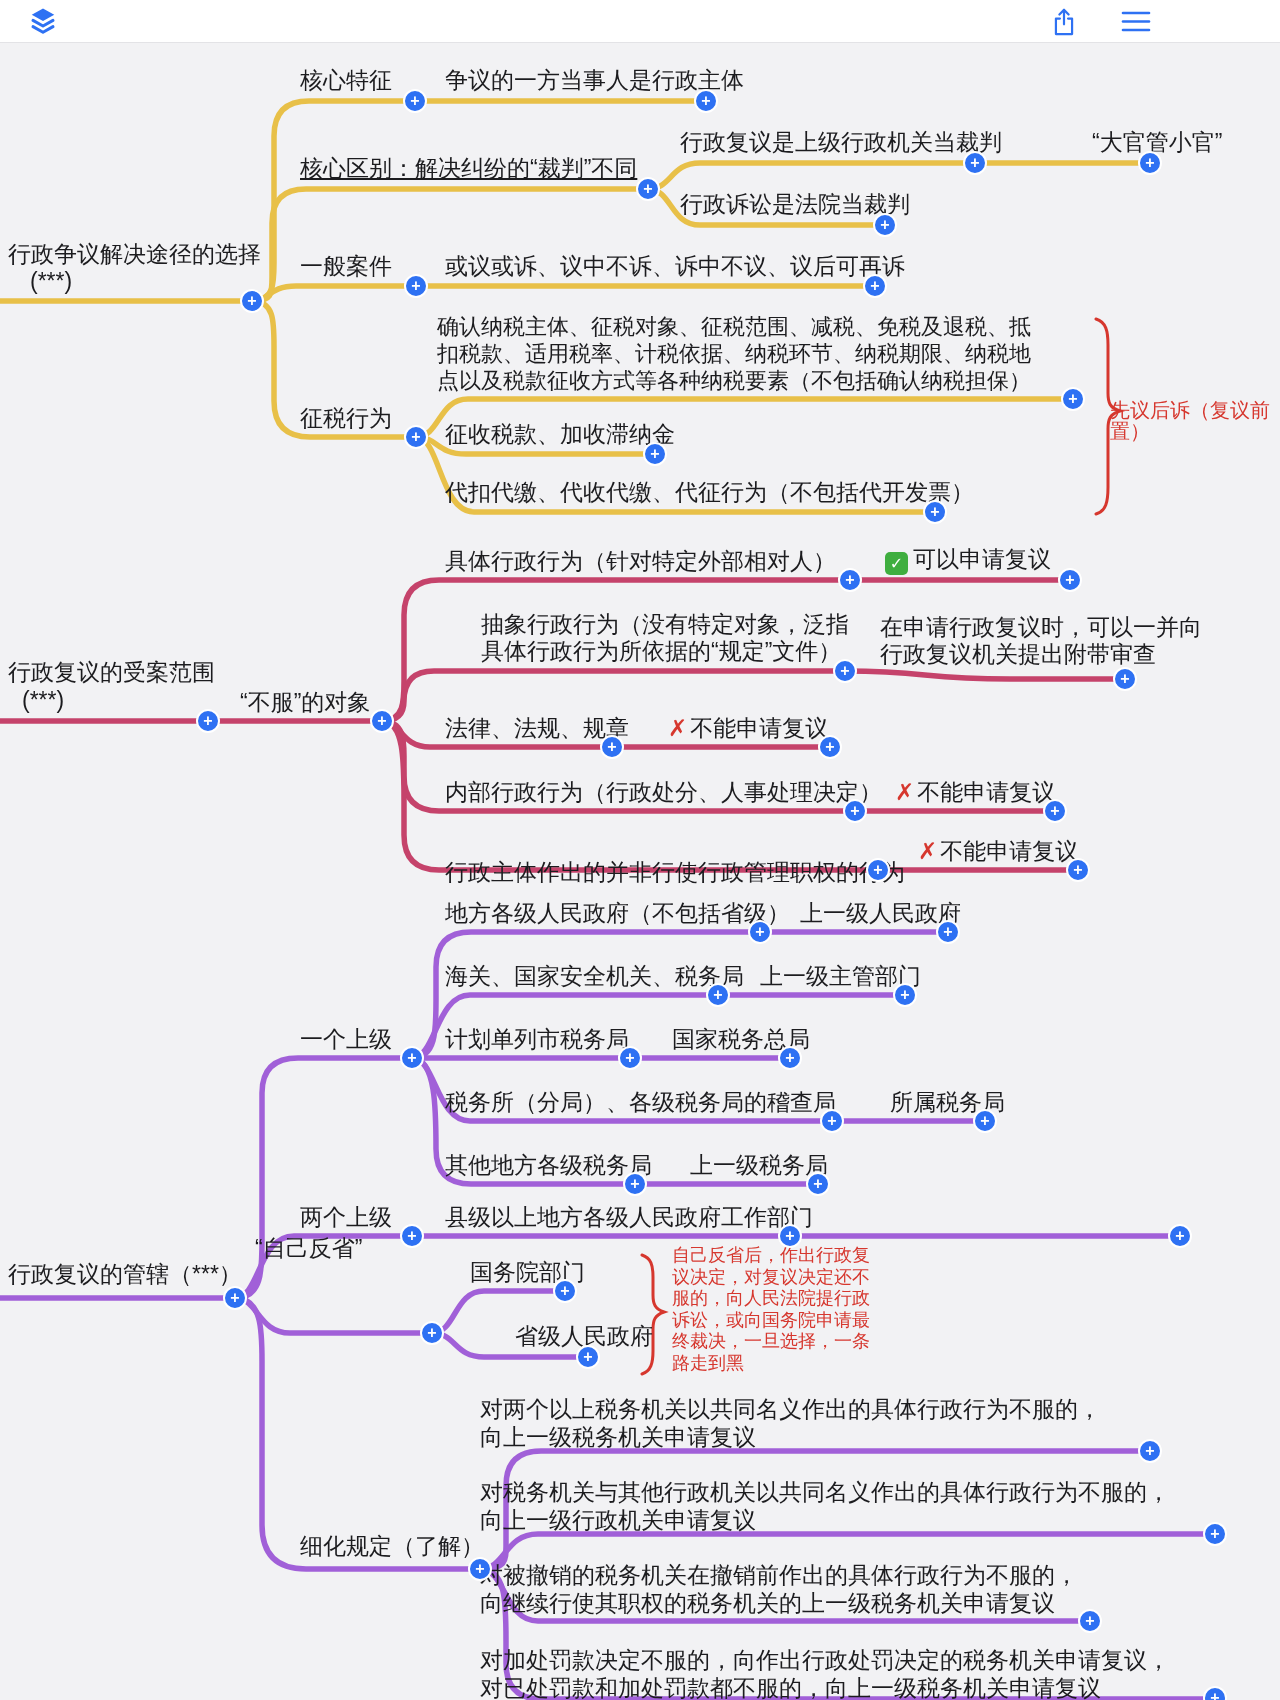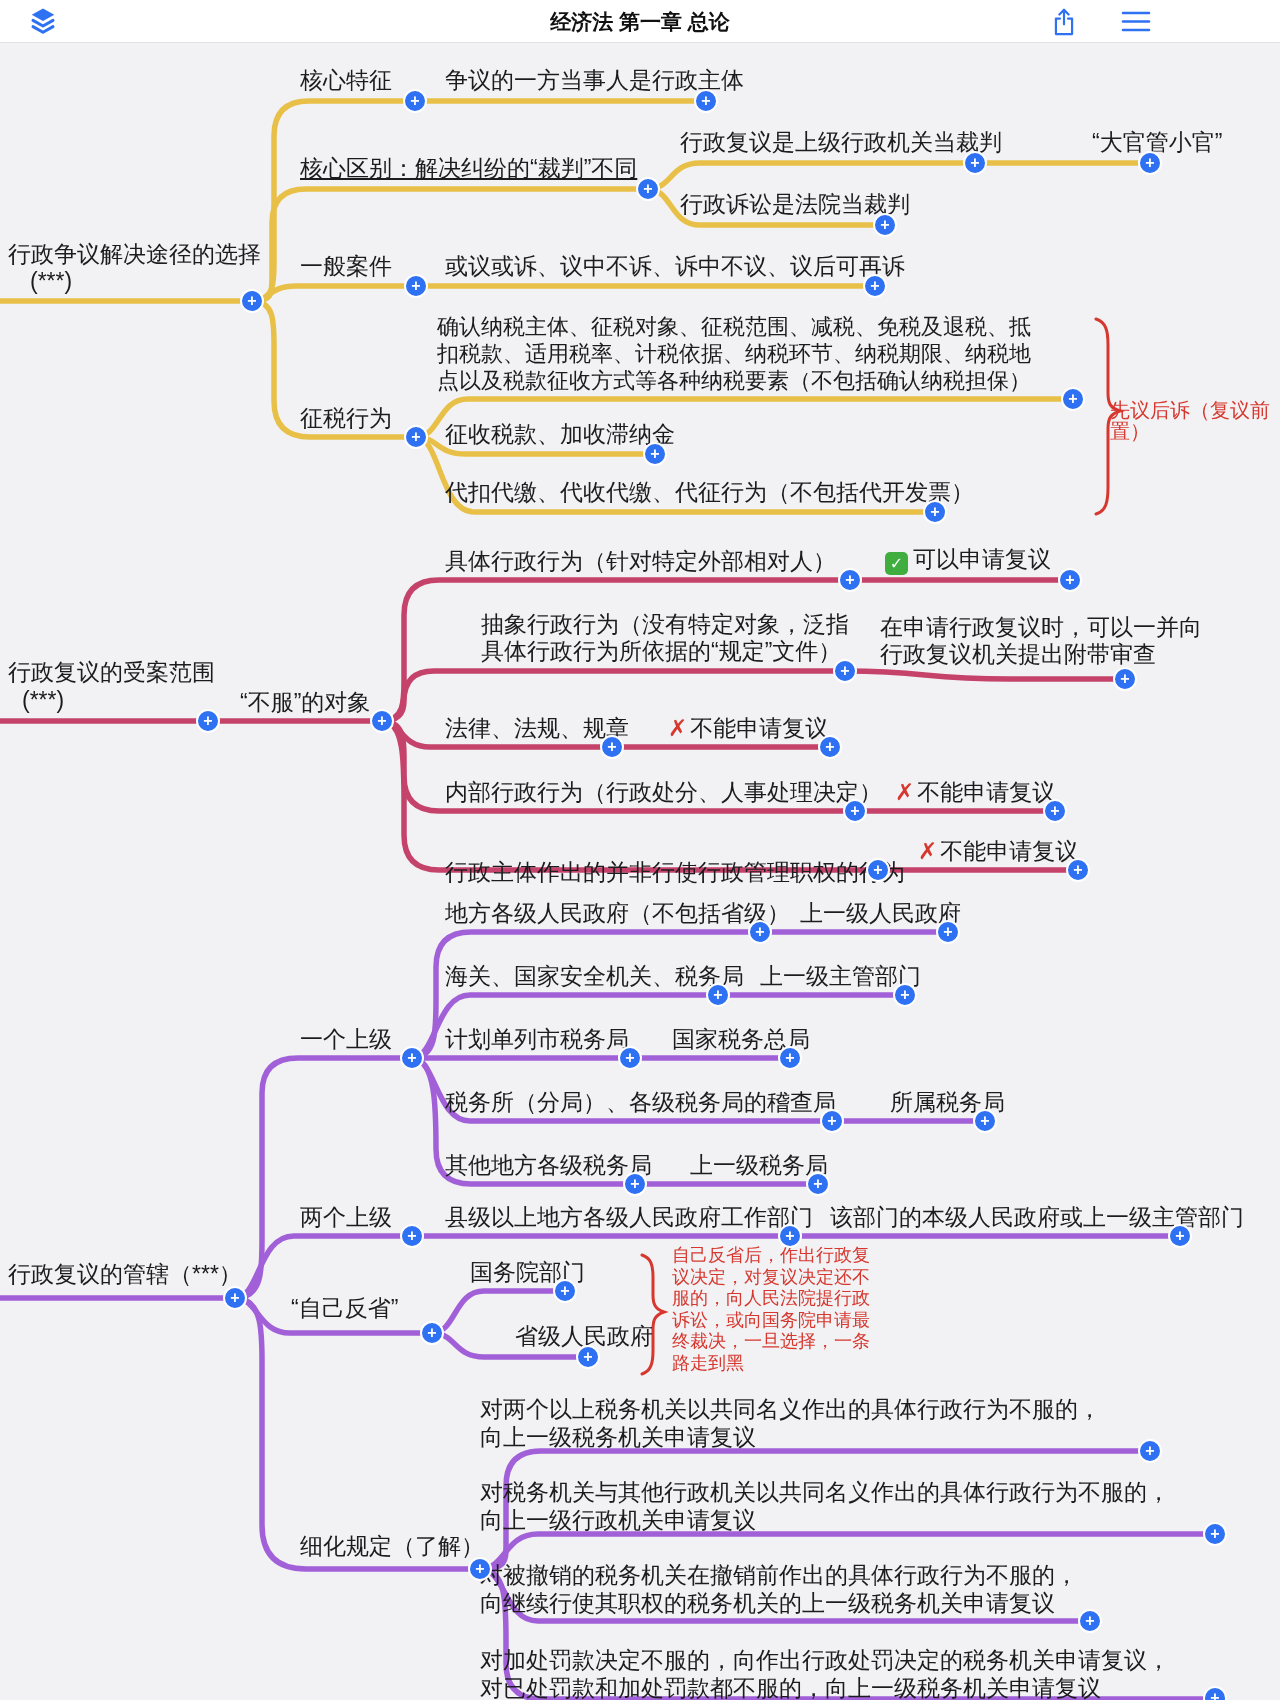--- a/index.html
+++ b/index.html
@@ -32,21 +32,20 @@
 <body>
 
 <div class="header">
   <span class="hdr-ic ic-layers">
     <svg width="30" height="30" viewBox="0 0 24 24">
       <path d="M12 2 L21 7 L12 12 L3 7 Z" fill="#2e71f3"></path>
       <path d="M4 11.5 L12 16 L20 11.5" stroke="#2e71f3" stroke-width="2.4" fill="none" stroke-linecap="round" stroke-linejoin="round"></path>
       <path d="M4 16.5 L12 21 L20 16.5" stroke="#2e71f3" stroke-width="2.4" fill="none" stroke-linecap="round" stroke-linejoin="round"></path>
     </svg>
   </span>
-  <div class="hdr-title">经济法 第一章 总论</div>
   <span class="hdr-ic ic-share">
     <svg width="28" height="30" viewBox="0 0 24 26">
       <g stroke="#2e71f3" stroke-width="1.9" fill="none" stroke-linecap="round" stroke-linejoin="round">
         <path d="M12 2.5 V 15"></path>
           <path d="M8 6.5 L12 2.5 L16 6.5"></path>
         <path d="M8.5 10 H5 V 23.5 H19 V 10 H15.5"></path>
       </g>
     </svg>
   </span>
   <span class="hdr-ic ic-menu">
@@ -149,22 +148,21 @@
     <div class="node" style="left: 445px; top: 920px;">海关、国家安全机关、税务局</div>
     <div class="node" style="left: 760px; top: 920px;">上一级主管部门</div>
     <div class="node" style="left: 445px; top: 983px;">计划单列市税务局</div>
     <div class="node" style="left: 672px; top: 983px;">国家税务总局</div>
     <div class="node" style="left: 445px; top: 1046px;">税务所（分局）、各级税务局的稽查局</div>
     <div class="node" style="left: 890px; top: 1046px;">所属税务局</div>
     <div class="node" style="left: 445px; top: 1109px;">其他地方各级税务局</div>
     <div class="node" style="left: 690px; top: 1109px;">上一级税务局</div>
     <div class="node" style="left: 300px; top: 1161px;">两个上级</div>
     <div class="node" style="left: 445px; top: 1161px;">县级以上地方各级人民政府工作部门</div>
-    <div class="node" style="left: 830px; top: 1161px;">该部门的本级人民政府或上一级主管部门</div>
-    <div class="node" style="left: 255px; top: 1252px; margin-left: 36px;">“自己反省”</div>
+    <div class="node" style="left: 255px; top: 1192px;">“自己反省”</div>
     <div class="node" style="left: 470px; top: 1216px;">国务院部门</div>
     <div class="node" style="left: 470px; top: 1280px; margin-left: 45px;">省级人民政府</div>
     <div class="anno" style="left: 672px; top: 1202px; font-size: 18px; line-height: 21.5px;">自己反省后，作出行政复
 议决定，对复议决定还不
 服的，向人民法院提行政
 诉讼，或向国务院申请最
 终裁决，一旦选择，一条
 路走到黑</div>
     <div class="node" style="left: 300px; top: 1490px;">细化规定（了解）</div>
     <div class="node" style="left: 480px; top: 1352px; line-height: 28px;">对两个以上税务机关以共同名义作出的具体行政行为不服的，

